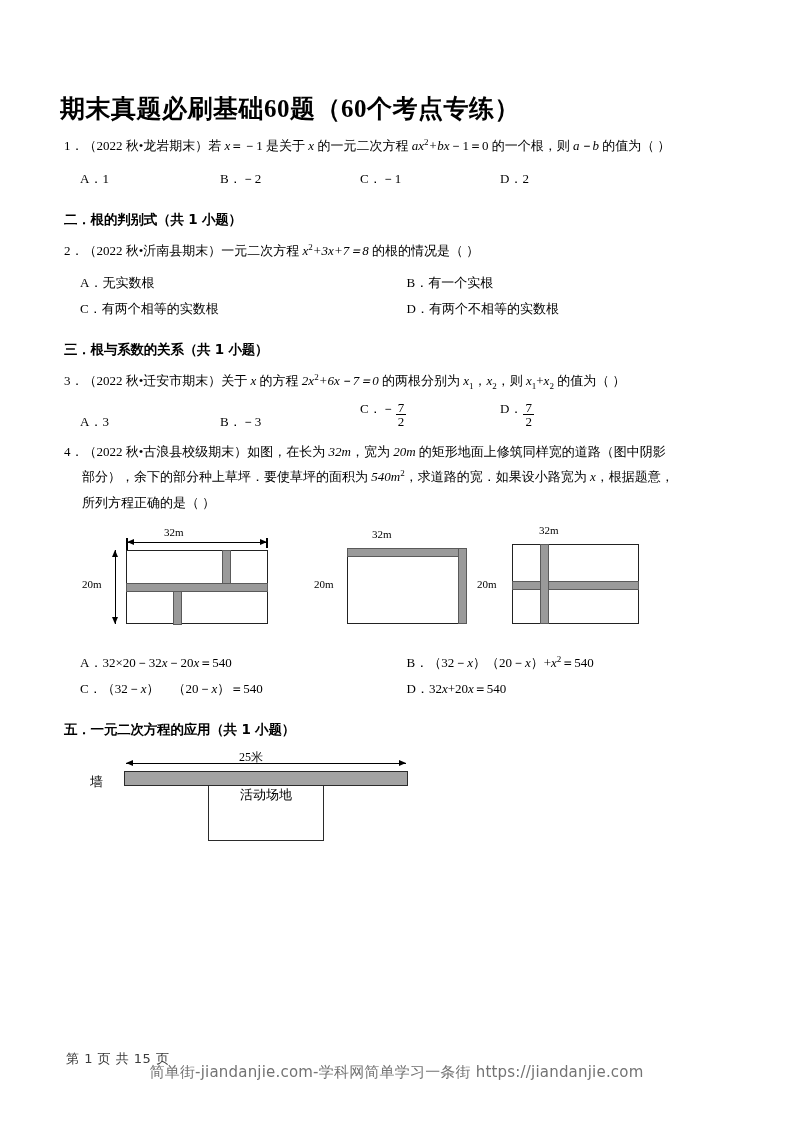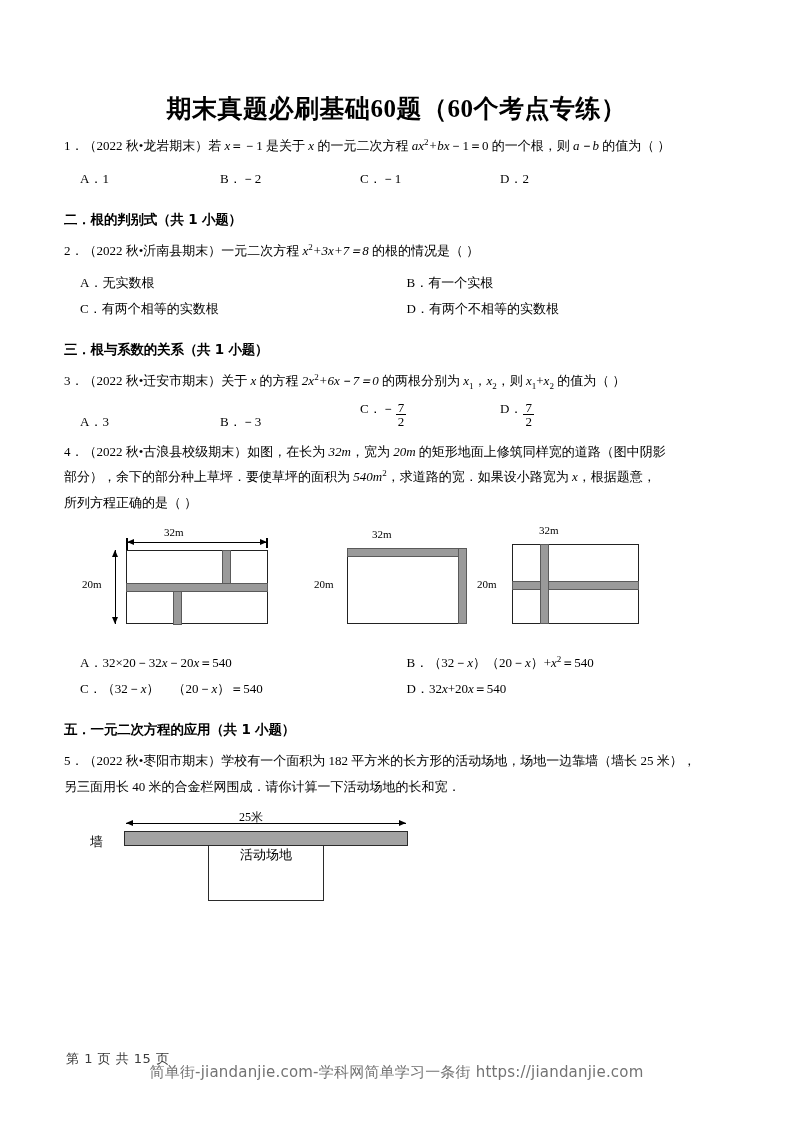--- a/index.html
+++ b/index.html
@@ -18,21 +18,20 @@
   .page {
     position: relative;
     width: 793px;
     height: 1122px;
     box-sizing: border-box;
     padding: 0 60px;
   }
 
   
   .doc-title {
-    text-align: center;
     font-size: 25px;
     font-weight: 700;
     letter-spacing: 0.5px;
     margin: 0;
     padding-top: 93px;
     line-height: 1.25;
     font-family: "Liberation Serif", "DejaVu Serif", serif;
   }
 
   
@@ -46,20 +45,21 @@
   }
 
   
   .question {
     font-size: 13px;
     line-height: 1.95;
     margin: 9px 0 0 4px;
     text-align: justify;
   }
   .q-cont {
+    margin-left: 18px;
   }
   .options {
     margin: 7px 0 0 0;
     font-size: 13px;
     line-height: 2.0;
   }
   .opt-row {
     display: flex;
     margin-left: 20px;
   }
@@ -359,24 +359,20 @@
         </span>
       <span class="opt">
           <span class="opt-lbl">D．</span>
           <span>32<i class="v">x</i>+20<i class="v">x</i>＝540</span>
         </span>
     </div>
   </div>
 
   <div class="section-head">五．一元二次方程的应用（共 1 小题）</div>
 
-  <div class="question">
-    <span>5．</span><span>（2022 秋•枣阳市期末）</span><span>学校有一个面积为 182 平方米的长方形的活动场地，场地一边靠墙（墙长 25 米），</span>
-    <div class="q-cont">另三面用长 40 米的合金栏网围成．请你计算一下活动场地的长和宽．</div>
-  </div>
 
   <div class="fig5">
     <div class="fig-label" style="left:2px;top:20px;font-size:13px;font-family:'DejaVu Sans','Liberation Sans',sans-serif;">墙</div>
     <div class="fig-label" style="left:148px;top:-4px;font-size:12px;background:#fff;padding:0 3px;">25米</div>
     <div class="dimline" style="left:38px;top:10px;width:280px;"></div>
     <div class="wall-bar" style="left:36px;top:18px;width:284px;height:15px;"></div>
     <div class="field-box" style="left:120px;top:33px;width:116px;height:55px;">
       <span>活动场地</span>
     </div>
   </div>

